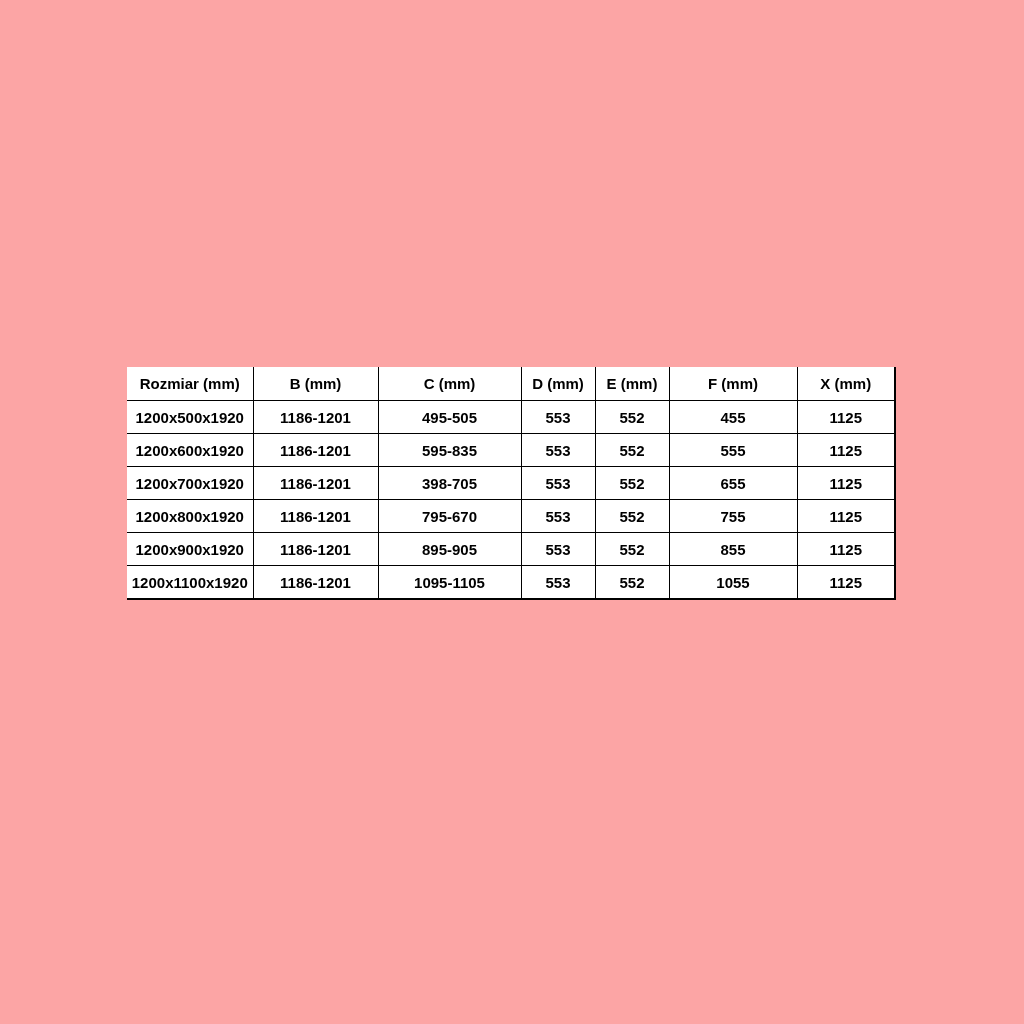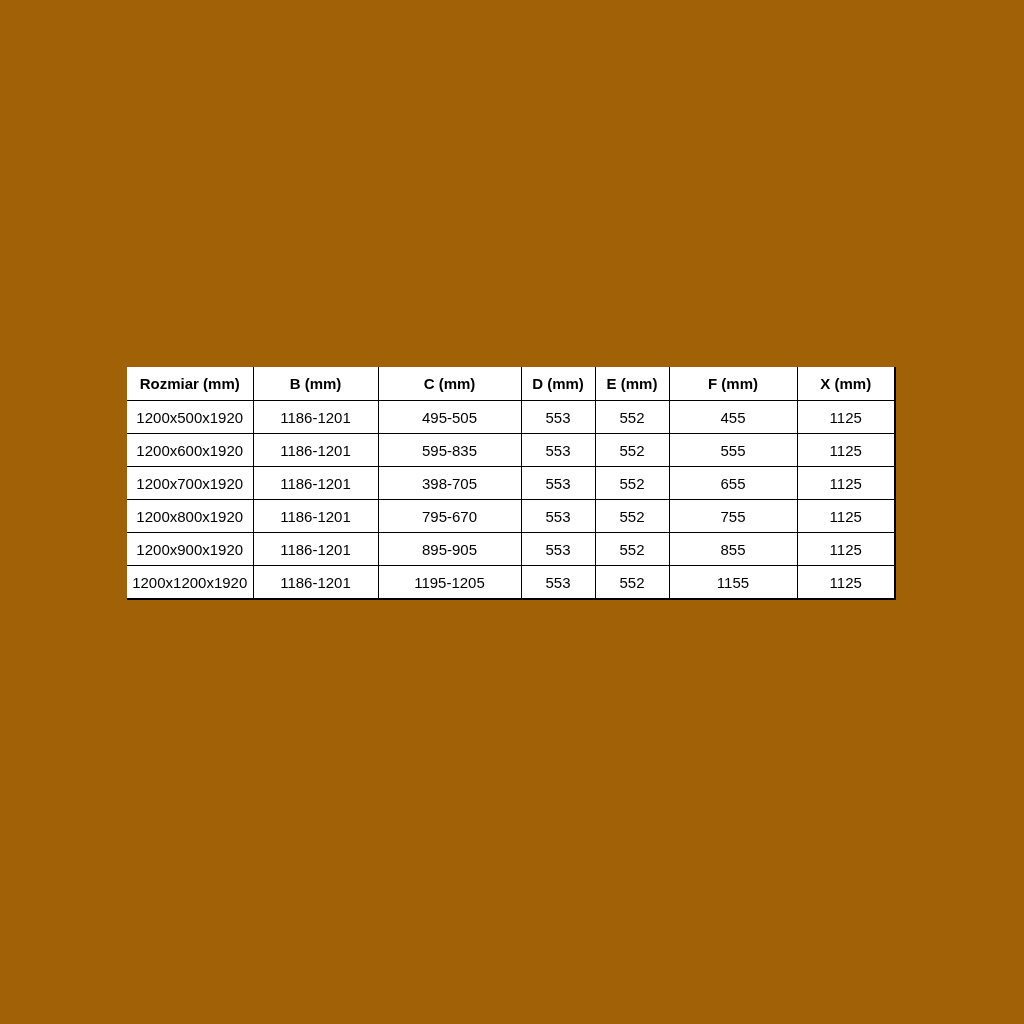--- a/index.html
+++ b/index.html
@@ -3,21 +3,21 @@
 <meta charset="utf-8">
 <style>
   html, body {
     margin: 0;
     padding: 0;
   }
   .canvas {
     position: relative;
     width: 1024px;
     height: 1024px;
-    background: #a16207;
+    background: #fca5a5;
     font-family: "Liberation Sans", sans-serif;
     color: #000000;
     overflow: hidden;
   }
   table.spec-table {
     position: absolute;
     left: 127px;
     top: 367px;
     border-collapse: collapse;
     table-layout: fixed;
@@ -43,21 +43,21 @@
     white-space: nowrap;
     color: #000000;
   }
   .spec-table th {
     font-weight: bold;
     height: 33px;
     border-top: none;
   }
   .spec-table td {
     height: 32px;
-    font-weight: normal;
+    font-weight: bold;
   }
   
   .spec-table th:first-child,
   .spec-table td:first-child {
     border-left: none;
   }
   
   .spec-table th:last-child,
   .spec-table td:last-child {
     border-right: 2.5px solid #000000;
@@ -132,23 +132,23 @@
       <tr>
         <td>1200x900x1920</td>
         <td>1186-1201</td>
         <td>895-905</td>
         <td>553</td>
         <td>552</td>
         <td>855</td>
         <td>1125</td>
       </tr>
       <tr>
-        <td>1200x1200x1920</td>
+        <td>1200x1100x1920</td>
         <td>1186-1201</td>
-        <td>1195-1205</td>
+        <td>1095-1105</td>
         <td>553</td>
         <td>552</td>
-        <td>1155</td>
+        <td>1055</td>
         <td>1125</td>
       </tr>
     </tbody>
   </table>
 </div>
 
 </body></html>

